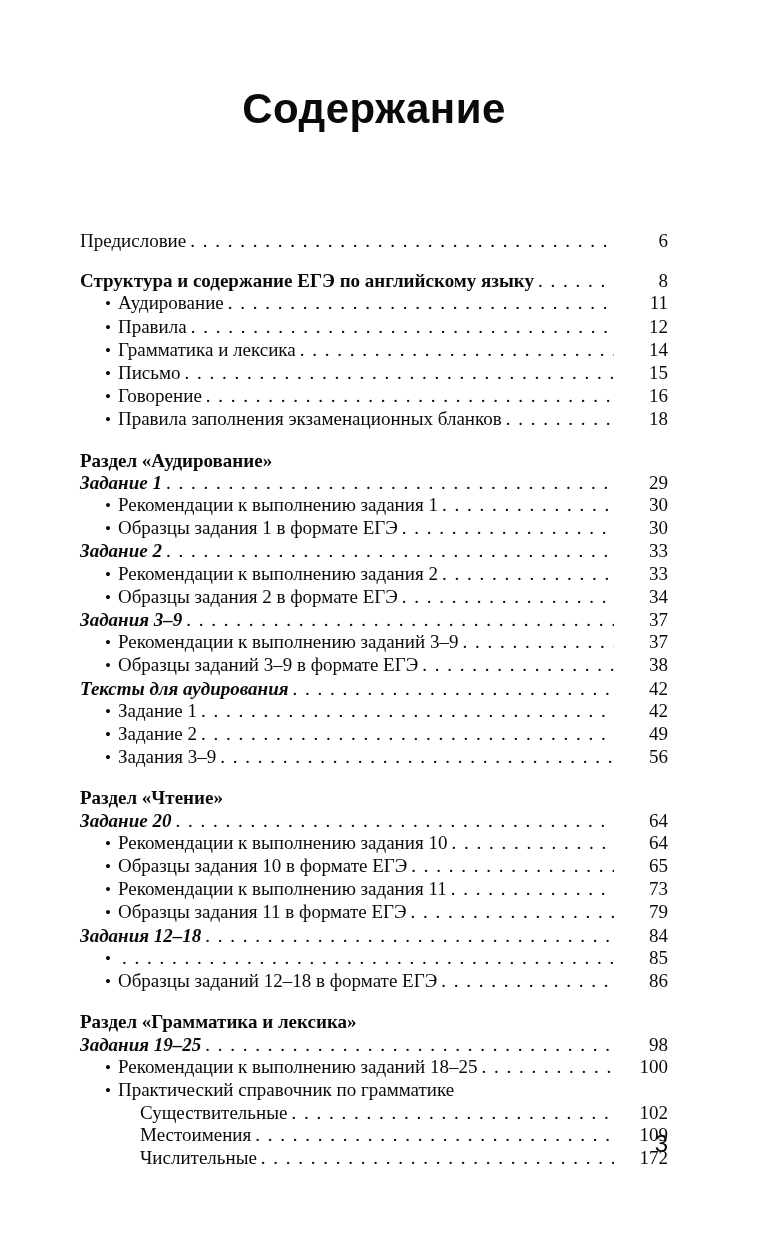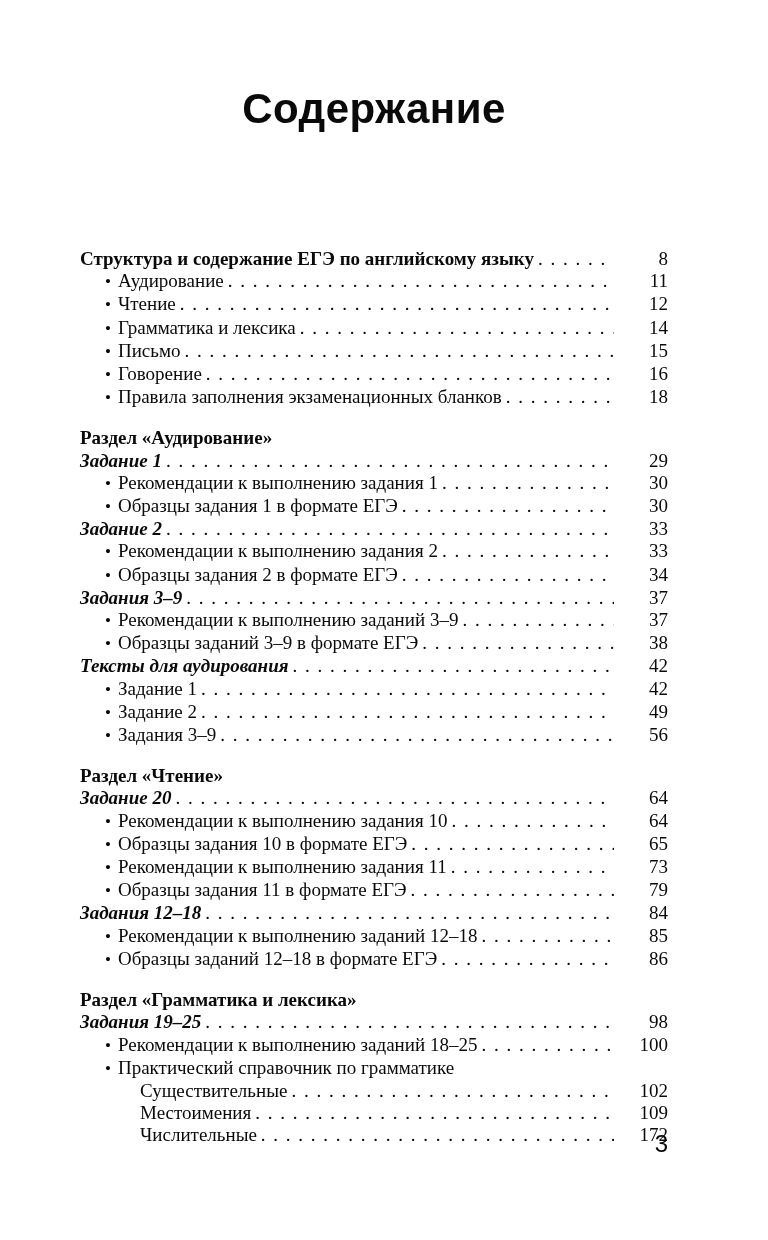--- a/index.html
+++ b/index.html
@@ -85,34 +85,39 @@
     line-height: 1;
     color: #0a0a0a;
   }
 </style>
 </head>
 <body>
 
 <div class="page">
   <div class="title">Содержание</div>
   <div class="toc">
+      <div class="row style-plain">
+        <span class="label">Предисловие</span>
+        <span class="leader"></span>
+        <span class="pagenum">6</span>
+      </div>
       <div class="row style-bold gap-before">
         <span class="label">Структура и содержание ЕГЭ по английскому языку</span>
         <span class="leader"></span>
         <span class="pagenum">8</span>
       </div>
       <div class="row style-bullet">
         <span class="bullet-mark">•</span>
         <span class="label">Аудирование</span>
         <span class="leader"></span>
         <span class="pagenum">11</span>
       </div>
       <div class="row style-bullet">
         <span class="bullet-mark">•</span>
-        <span class="label">Чтение</span>
+        <span class="label">Правила</span>
         <span class="leader"></span>
         <span class="pagenum">12</span>
       </div>
       <div class="row style-bullet">
         <span class="bullet-mark">•</span>
         <span class="label">Грамматика и лексика</span>
         <span class="leader"></span>
         <span class="pagenum">14</span>
       </div>
       <div class="row style-bullet">
@@ -242,21 +247,20 @@
         <span class="leader"></span>
         <span class="pagenum">79</span>
       </div>
       <div class="row style-task">
         <span class="label">Задания 12–18</span>
         <span class="leader"></span>
         <span class="pagenum">84</span>
       </div>
       <div class="row style-bullet">
         <span class="bullet-mark">•</span>
-        <span class="label">Рекомендации к выполнению заданий 12–18</span>
         <span class="leader"></span>
         <span class="pagenum">85</span>
       </div>
       <div class="row style-bullet">
         <span class="bullet-mark">•</span>
         <span class="label">Образцы заданий 12–18 в формате ЕГЭ</span>
         <span class="leader"></span>
         <span class="pagenum">86</span>
       </div>
       <div class="row style-heading gap-before">

